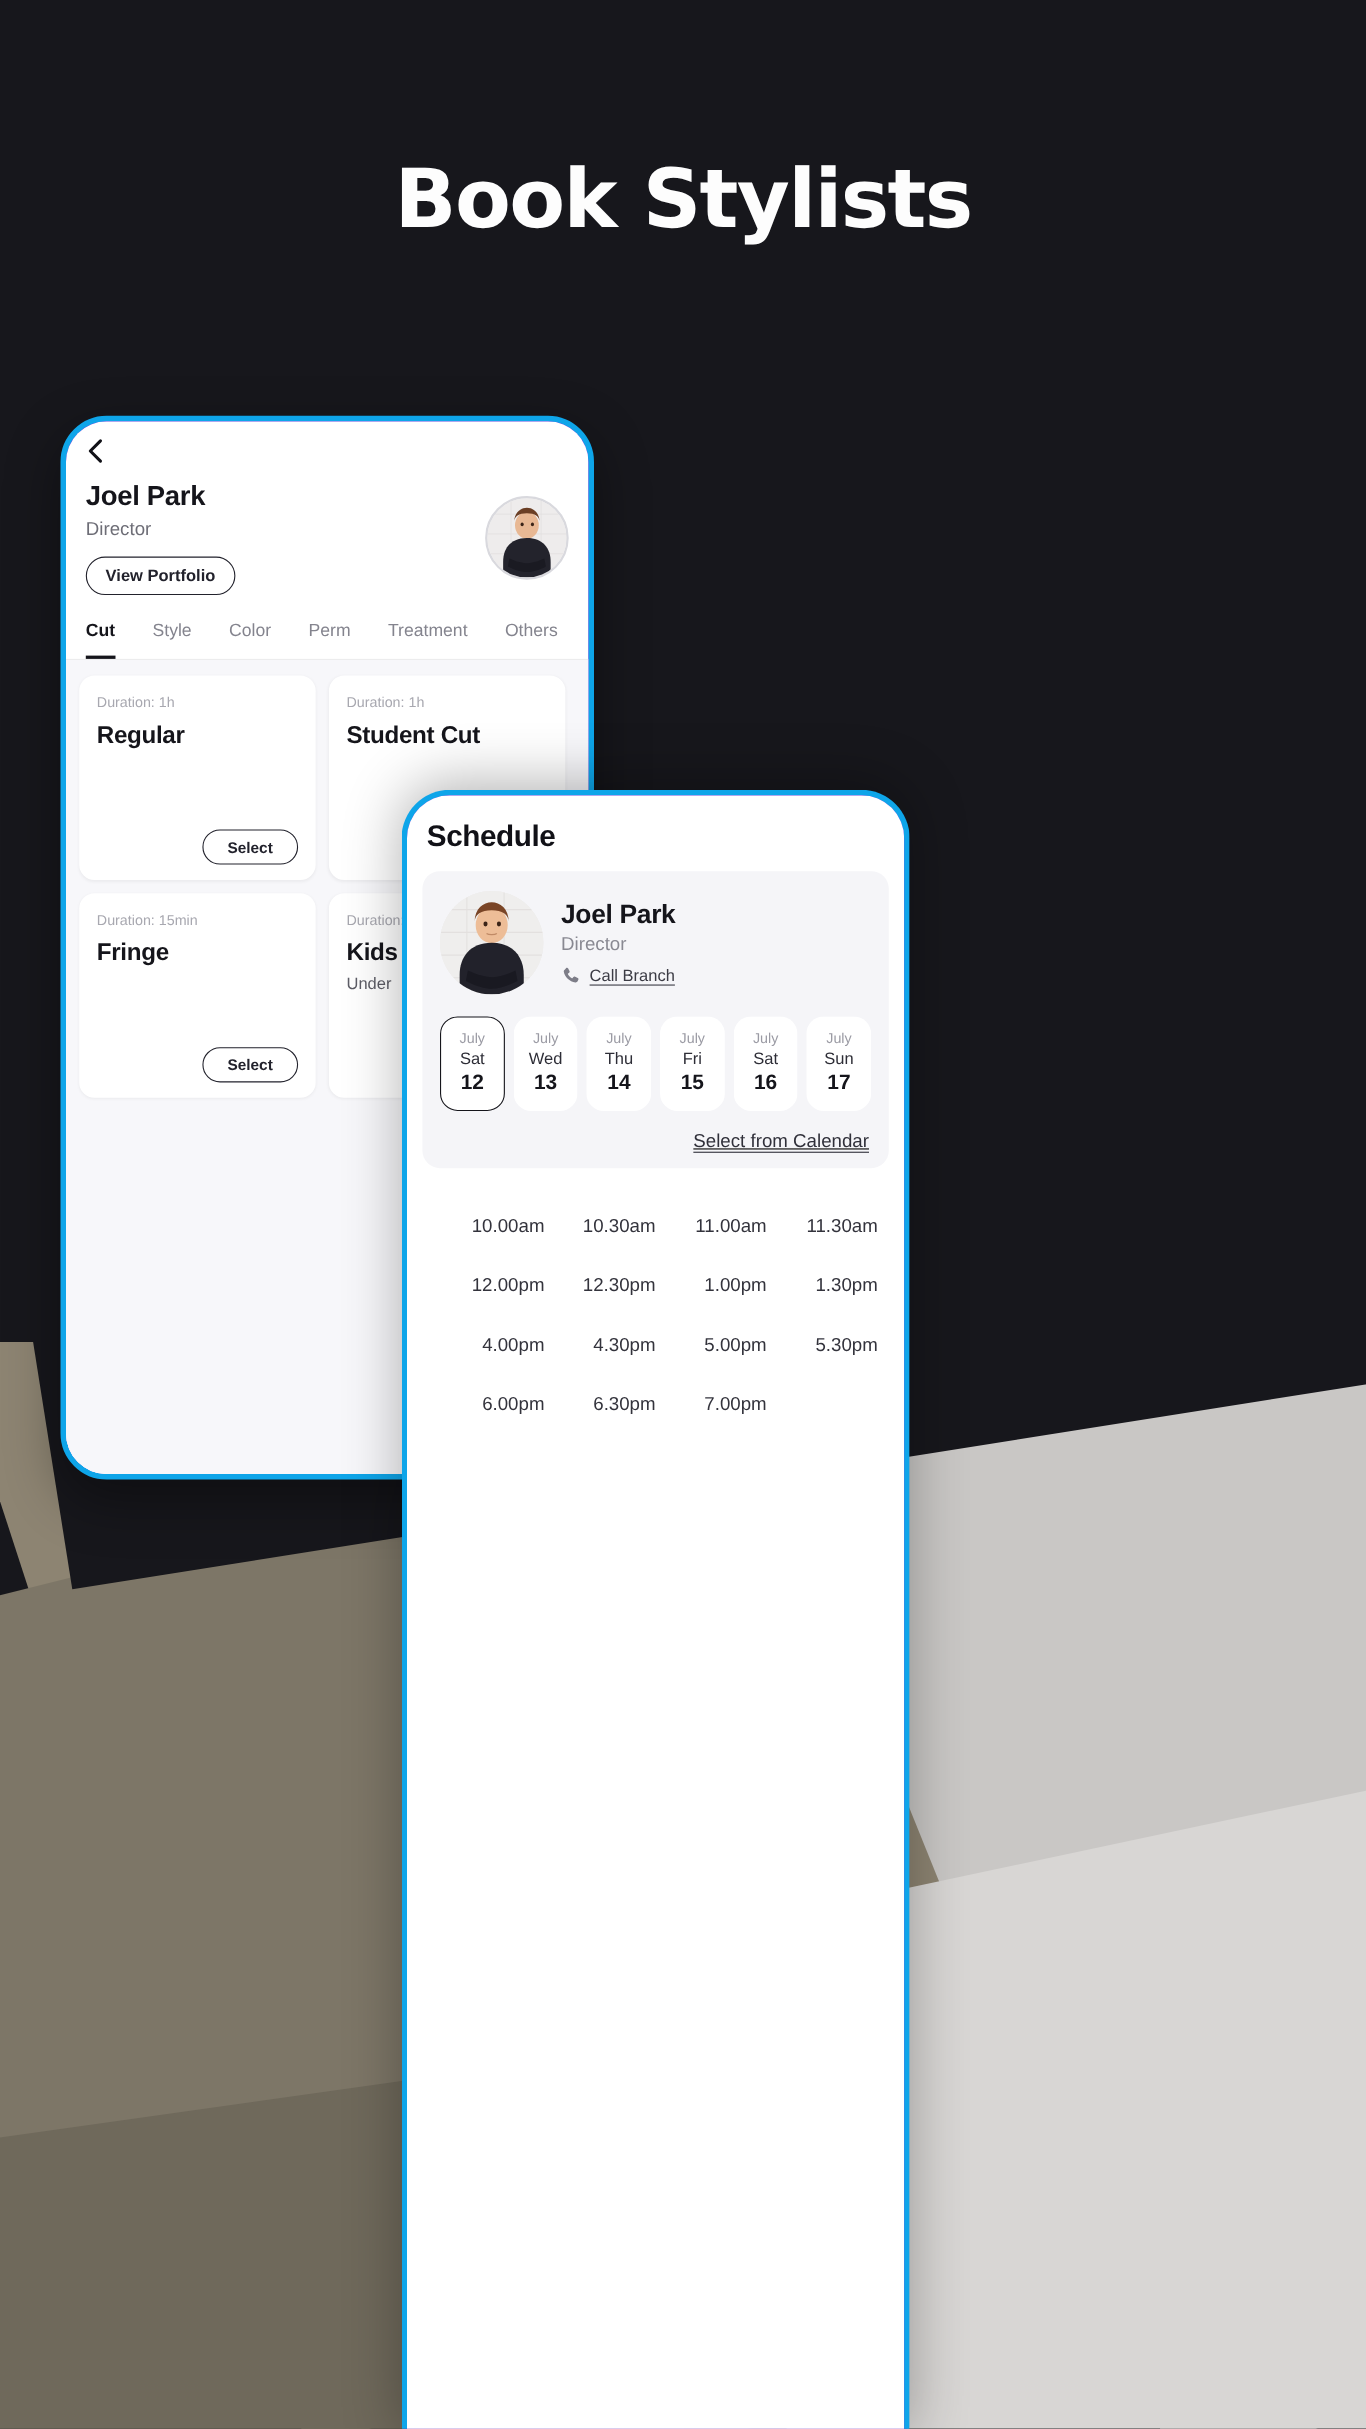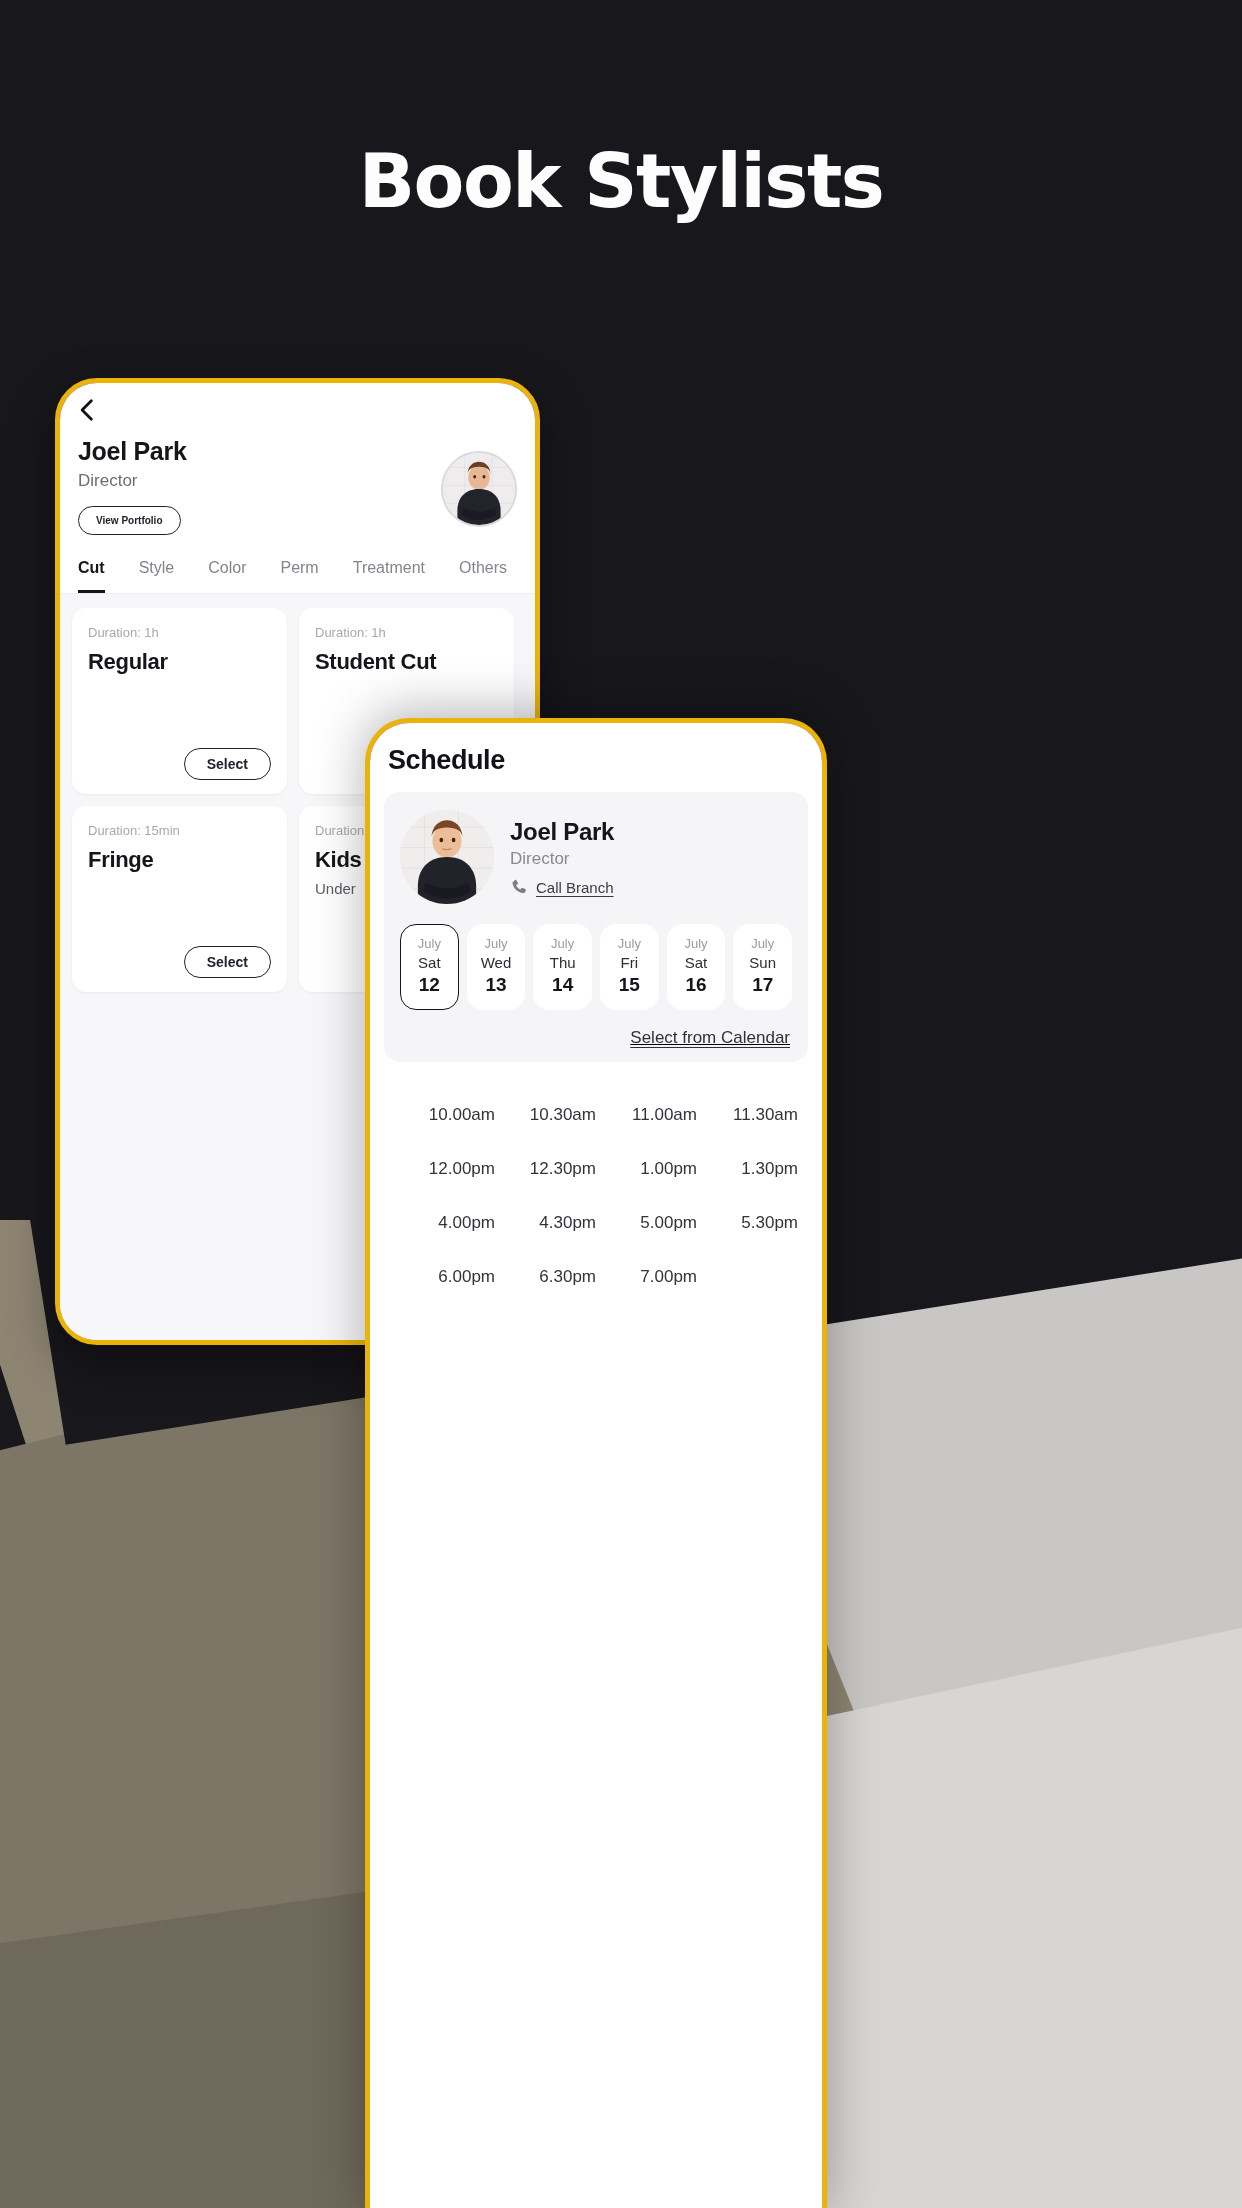--- a/index.html
+++ b/index.html
@@ -62,21 +62,21 @@
     font-size:74px;
     font-weight:bold;
     letter-spacing:-1.5px;
     font-family:"DejaVu Sans", sans-serif;
   }
 
   
   .phone {
     position:absolute;
     background:#6d28d9;
-    border:5px solid #eab308;
+    border:5px solid #0ea5e9;
     border-radius:42px;
     overflow:hidden;
   }
 
   
   #phone1 {
     left:55px; top:378px; width:485px; height:967px;
     box-shadow:0 18px 48px rgba(0,0,0,.38);
   }
   .p1-screen { width:100%; height:100%; background:#fff; position:relative;
@@ -86,21 +86,21 @@
   .p1-head { padding:14px 18px 0 18px; display:flex; align-items:flex-start; }
   .p1-head-left { flex:1; }
   .p1-name { font-size:25px; font-weight:bold; color:#15151b; letter-spacing:-.3px; }
   .p1-role { font-size:17px; color:#6d6d76; margin-top:5px; }
   .p1-portfolio {
     margin-top:15px;
     display:inline-block;
     border:1.6px solid #22222c;
     border-radius:22px;
     padding:8px 17px;
-    font-size:10px; font-weight:bold; color:#22222c;
+    font-size:15px; font-weight:bold; color:#22222c;
     background:#fff;
   }
   .p1-avatar {
     width:76px; height:76px; border-radius:50%;
     border:2px solid #d9d9de;
     overflow:hidden; flex:none; margin-top:14px;
     background:#e8e8ea;
   }
   .p1-tabs {
     margin-top:24px;

